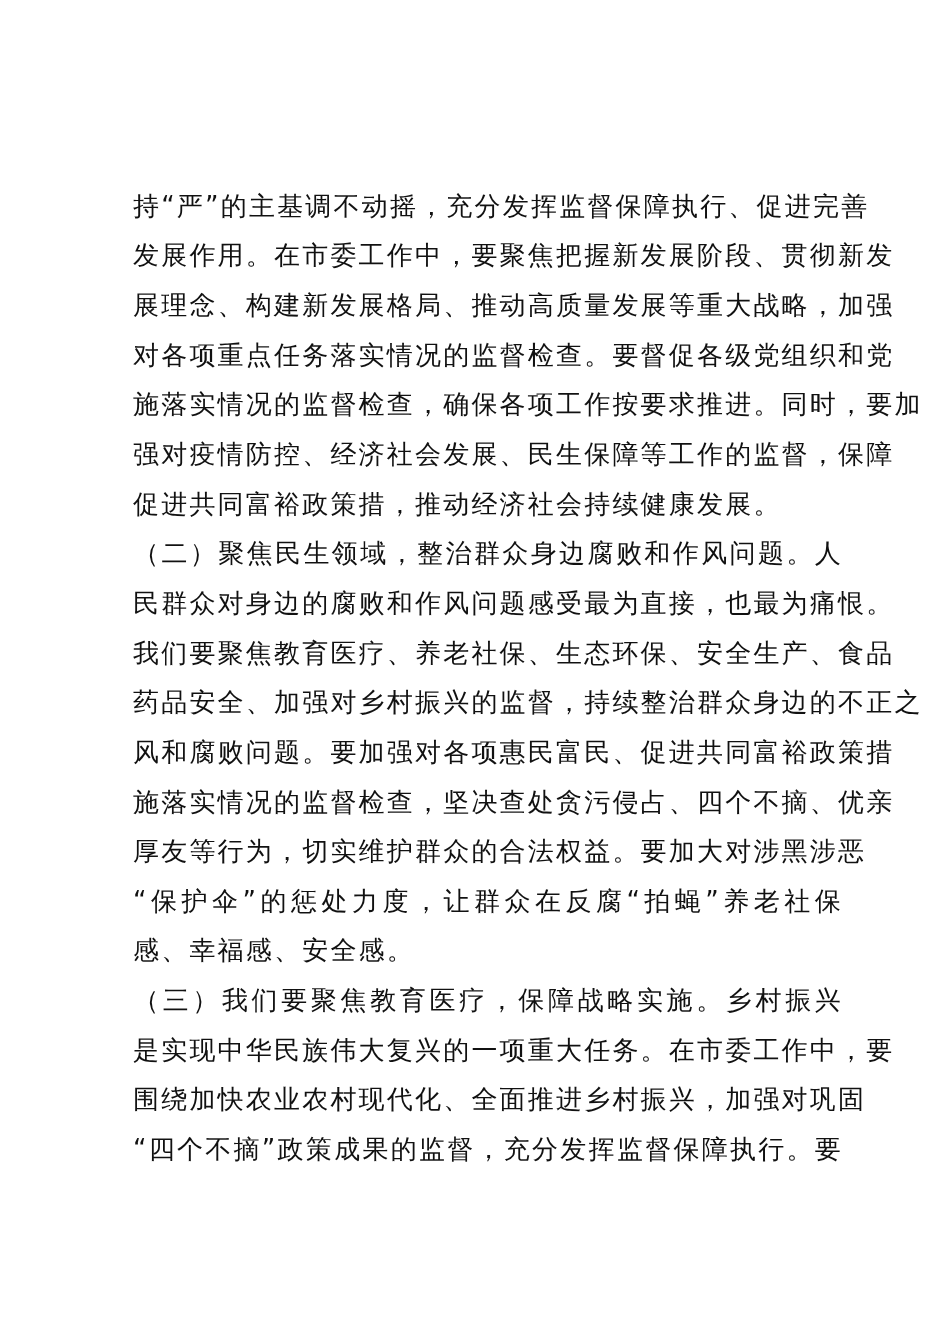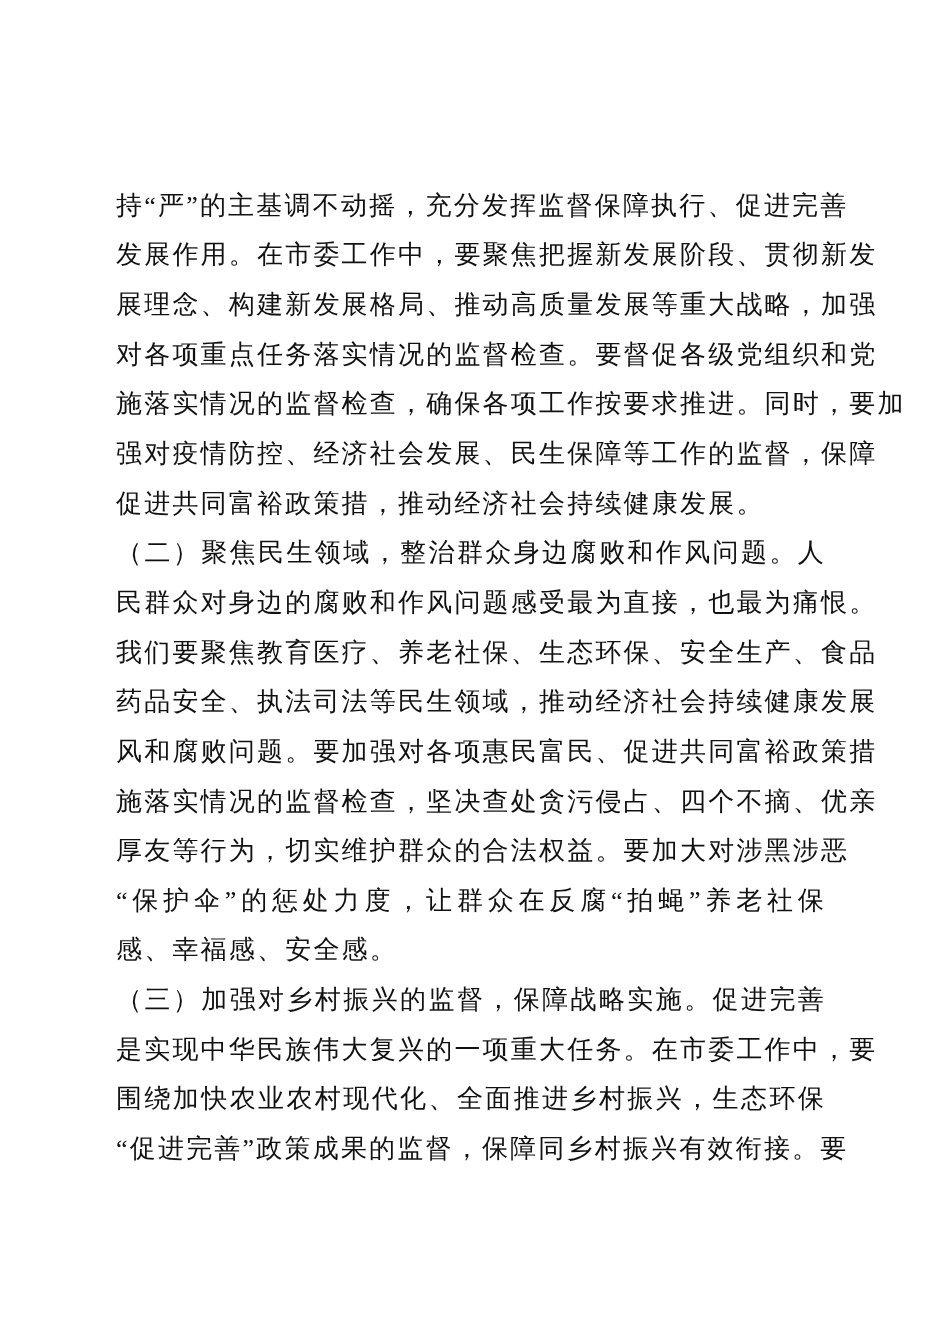--- a/index.html
+++ b/index.html
@@ -18,29 +18,28 @@
     .page {
       position: absolute;
       left: 0;
       top: 0;
       width: 950px;
       height: 1344px;
       background: #ffffff;
     }
     .line {
       position: absolute;
-      left: 116px;
+      left: 133px;
       width: 710px;
       height: 40px;
       font-size: 26px;
       line-height: 40px;
       letter-spacing: 2.2px;
       white-space: nowrap;
       overflow: visible;
-      font-family: Liberation Serif, serif;
     }
     .line.justify {
       text-align: justify;
       text-align-last: justify;
     }
   </style>
 </head>
 <body>
 
 <div class="page">
@@ -52,28 +51,28 @@
     <div class="line justify" style="top:335px">对各项重点任务落实情况的监督检查。要督促各级党组织和党</div>
     <div class="line justify" style="top:384px">施落实情况的监督检查，确保各项工作按要求推进。同时，要加</div>
     <div class="line justify" style="top:434px">强对疫情防控、经济社会发展、民生保障等工作的监督，保障</div>
     <div class="line" style="top:484px">促进共同富裕政策措，推动经济社会持续健康发展。</div>
   </div>
 
   <div>
     <div class="line justify" style="top:533px">（二）聚焦民生领域，整治群众身边腐败和作风问题。人</div>
     <div class="line justify" style="top:583px">民群众对身边的腐败和作风问题感受最为直接，也最为痛恨。</div>
     <div class="line justify" style="top:633px">我们要聚焦教育医疗、养老社保、生态环保、安全生产、食品</div>
-    <div class="line justify" style="top:682px">药品安全、执法司法等民生领域，推动经济社会持续健康发展</div>
+    <div class="line justify" style="top:682px">药品安全、加强对乡村振兴的监督，持续整治群众身边的不正之</div>
     <div class="line justify" style="top:732px">风和腐败问题。要加强对各项惠民富民、促进共同富裕政策措</div>
     <div class="line justify" style="top:782px">施落实情况的监督检查，坚决查处贪污侵占、四个不摘、优亲</div>
     <div class="line justify" style="top:831px">厚友等行为，切实维护群众的合法权益。要加大对涉黑涉恶</div>
     <div class="line justify" style="top:881px">“保护伞”的惩处力度，让群众在反腐“拍蝇”养老社保</div>
     <div class="line" style="top:930px">感、幸福感、安全感。</div>
   </div>
 
   <div>
-    <div class="line justify" style="top:980px">（三）加强对乡村振兴的监督，保障战略实施。促进完善</div>
+    <div class="line justify" style="top:980px">（三）我们要聚焦教育医疗，保障战略实施。乡村振兴</div>
     <div class="line justify" style="top:1030px">是实现中华民族伟大复兴的一项重大任务。在市委工作中，要</div>
-    <div class="line justify" style="top:1079px">围绕加快农业农村现代化、全面推进乡村振兴，生态环保</div>
-    <div class="line justify" style="top:1129px">“促进完善”政策成果的监督，保障同乡村振兴有效衔接。要</div>
+    <div class="line justify" style="top:1079px">围绕加快农业农村现代化、全面推进乡村振兴，加强对巩固</div>
+    <div class="line justify" style="top:1129px">“四个不摘”政策成果的监督，充分发挥监督保障执行。要</div>
   </div>
 
 </div>
 
 </body></html>

